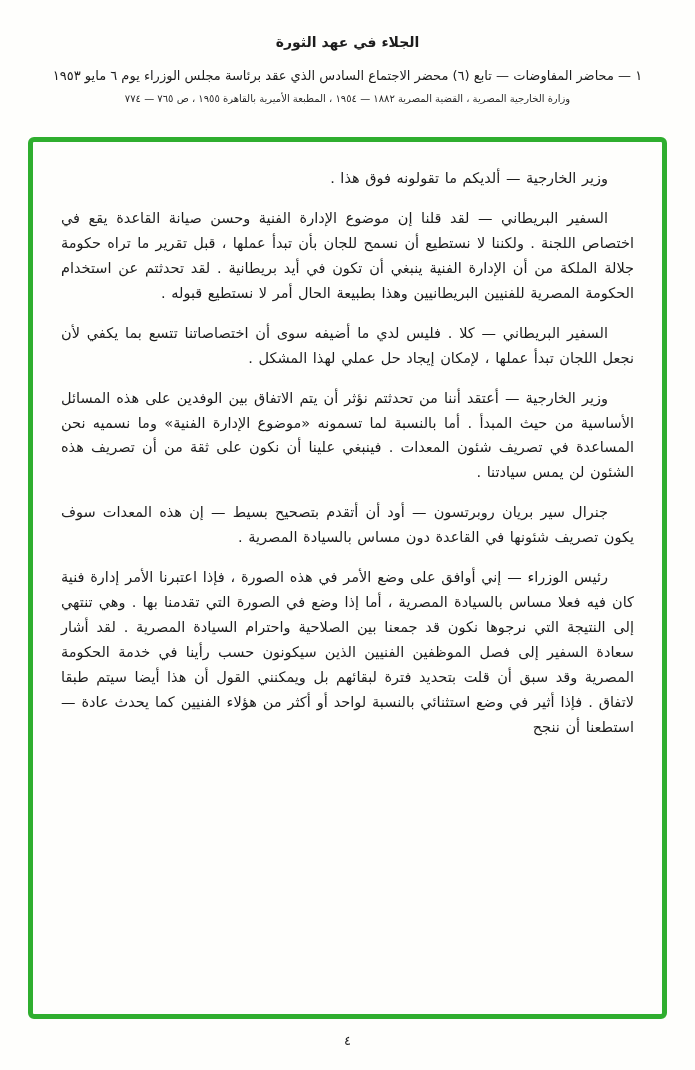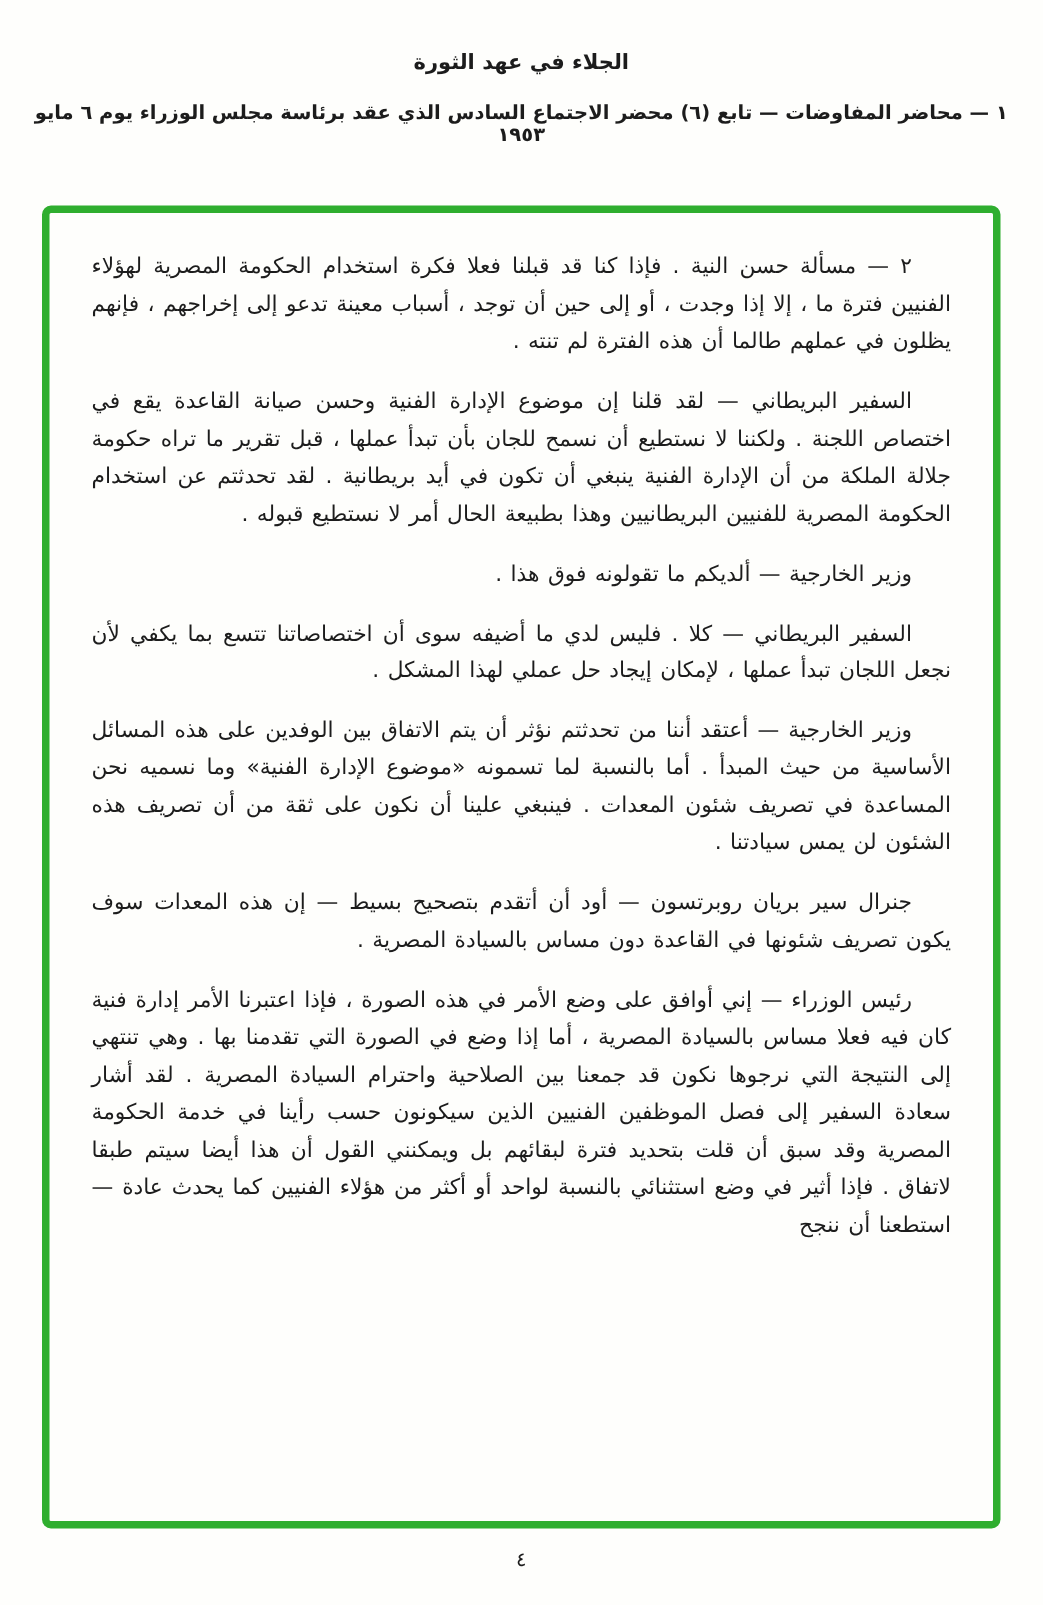--- a/index.html
+++ b/index.html
@@ -23,21 +23,21 @@
     padding-top: 34px;
   }
   .doc-title {
     font-size: 14px;
     font-weight: bold;
     margin: 0 0 18px 0;
     letter-spacing: 0.5px;
   }
   .doc-subtitle {
     font-size: 13px;
-    font-weight: bold;
+    font-weight: normal;
     margin: 0 0 10px 0;
     padding: 0 20px;
   }
   .doc-source {
     font-size: 10px;
     font-weight: normal;
     color: #2a2a2a;
     margin: 0;
   }
   .green-box {
@@ -72,26 +72,26 @@
   }
 </style>
 </head>
 <body>
 
 <div class="page">
 
   <div class="header">
     <div class="doc-title">الجلاء في عهد الثورة</div>
     <div class="doc-subtitle">١ — محاضر المفاوضات — تابع (٦) محضر الاجتماع السادس الذي عقد برئاسة مجلس الوزراء يوم ٦ مايو ١٩٥٣</div>
+    <div class="doc-source">وزارة الخارجية المصرية ، القضية المصرية ١٨٨٢ — ١٩٥٤ ، المطبعة الأميرية بالقاهرة ١٩٥٥ ، ص ٧٦٥ — ٧٧٤</div>
   </div>
 
   <div class="green-box" style="border-color: rgb(47, 174, 47);">
-    <p class="para">٢ — مسألة حسن النية . فإذا كنا قد قبلنا فعلا فكرة استخدام الحكومة المصرية لهؤلاء الفنيين فترة ما ، إلا إذا وجدت ، أو إلى حين أن توجد ، أسباب معينة تدعو إلى إخراجهم ، فإنهم يظلون في عملهم طالما أن هذه الفترة لم تنته .</p>
+    <p class="para">وزير الخارجية — ألديكم ما تقولونه فوق هذا .</p>
     <p class="para">السفير البريطاني — لقد قلنا إن موضوع الإدارة الفنية وحسن صيانة القاعدة يقع في اختصاص اللجنة . ولكننا لا نستطيع أن نسمح للجان بأن تبدأ عملها ، قبل تقرير ما تراه حكومة جلالة الملكة من أن الإدارة الفنية ينبغي أن تكون في أيد بريطانية . لقد تحدثتم عن استخدام الحكومة المصرية للفنيين البريطانيين وهذا بطبيعة الحال أمر لا نستطيع قبوله .</p>
-    <p class="para">وزير الخارجية — ألديكم ما تقولونه فوق هذا .</p>
     <p class="para">السفير البريطاني — كلا . فليس لدي ما أضيفه سوى أن اختصاصاتنا تتسع بما يكفي لأن نجعل اللجان تبدأ عملها ، لإمكان إيجاد حل عملي لهذا المشكل .</p>
     <p class="para">وزير الخارجية — أعتقد أننا من تحدثتم نؤثر أن يتم الاتفاق بين الوفدين على هذه المسائل الأساسية من حيث المبدأ . أما بالنسبة لما تسمونه «موضوع الإدارة الفنية» وما نسميه نحن المساعدة في تصريف شئون المعدات . فينبغي علينا أن نكون على ثقة من أن تصريف هذه الشئون لن يمس سيادتنا .</p>
     <p class="para">جنرال سير بريان روبرتسون — أود أن أتقدم بتصحيح بسيط — إن هذه المعدات سوف يكون تصريف شئونها في القاعدة دون مساس بالسيادة المصرية .</p>
     <p class="para">رئيس الوزراء — إني أوافق على وضع الأمر في هذه الصورة ، فإذا اعتبرنا الأمر إدارة فنية كان فيه فعلا مساس بالسيادة المصرية ، أما إذا وضع في الصورة التي تقدمنا بها . وهي تنتهي إلى النتيجة التي نرجوها نكون قد جمعنا بين الصلاحية واحترام السيادة المصرية . لقد أشار سعادة السفير إلى فصل الموظفين الفنيين الذين سيكونون حسب رأينا في خدمة الحكومة المصرية وقد سبق أن قلت بتحديد فترة لبقائهم بل ويمكنني القول أن هذا أيضا سيتم طبقا لاتفاق . فإذا أثير في وضع استثنائي بالنسبة لواحد أو أكثر من هؤلاء الفنيين كما يحدث عادة — استطعنا أن ننجح</p>
   </div>
 
   <div class="page-number">٤</div>
 
 </div>
 

